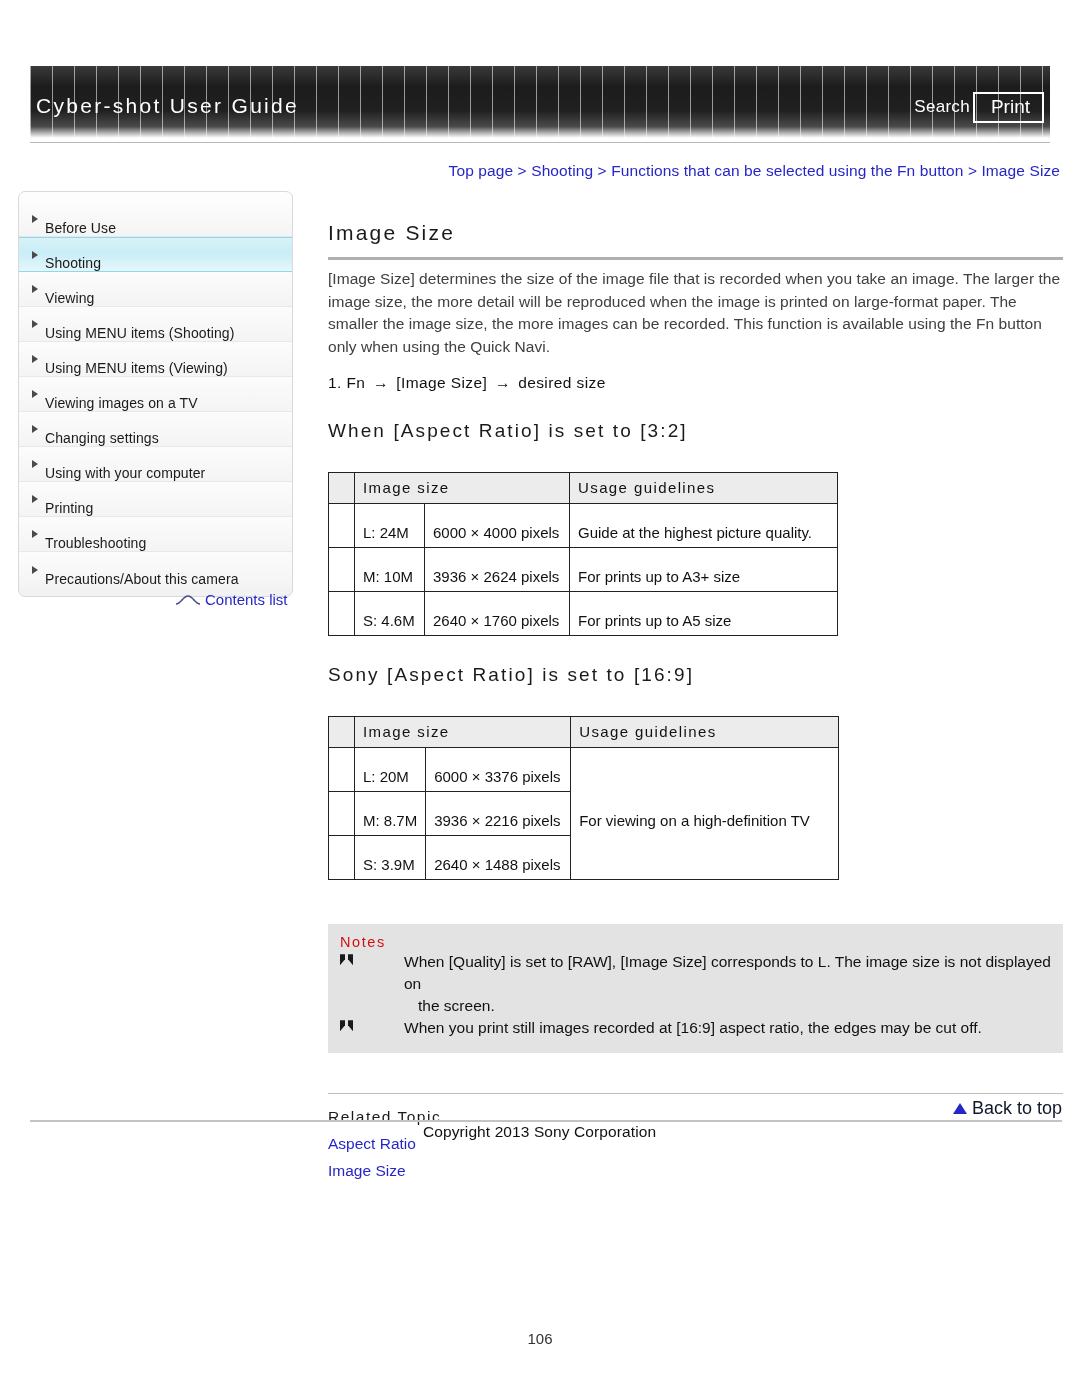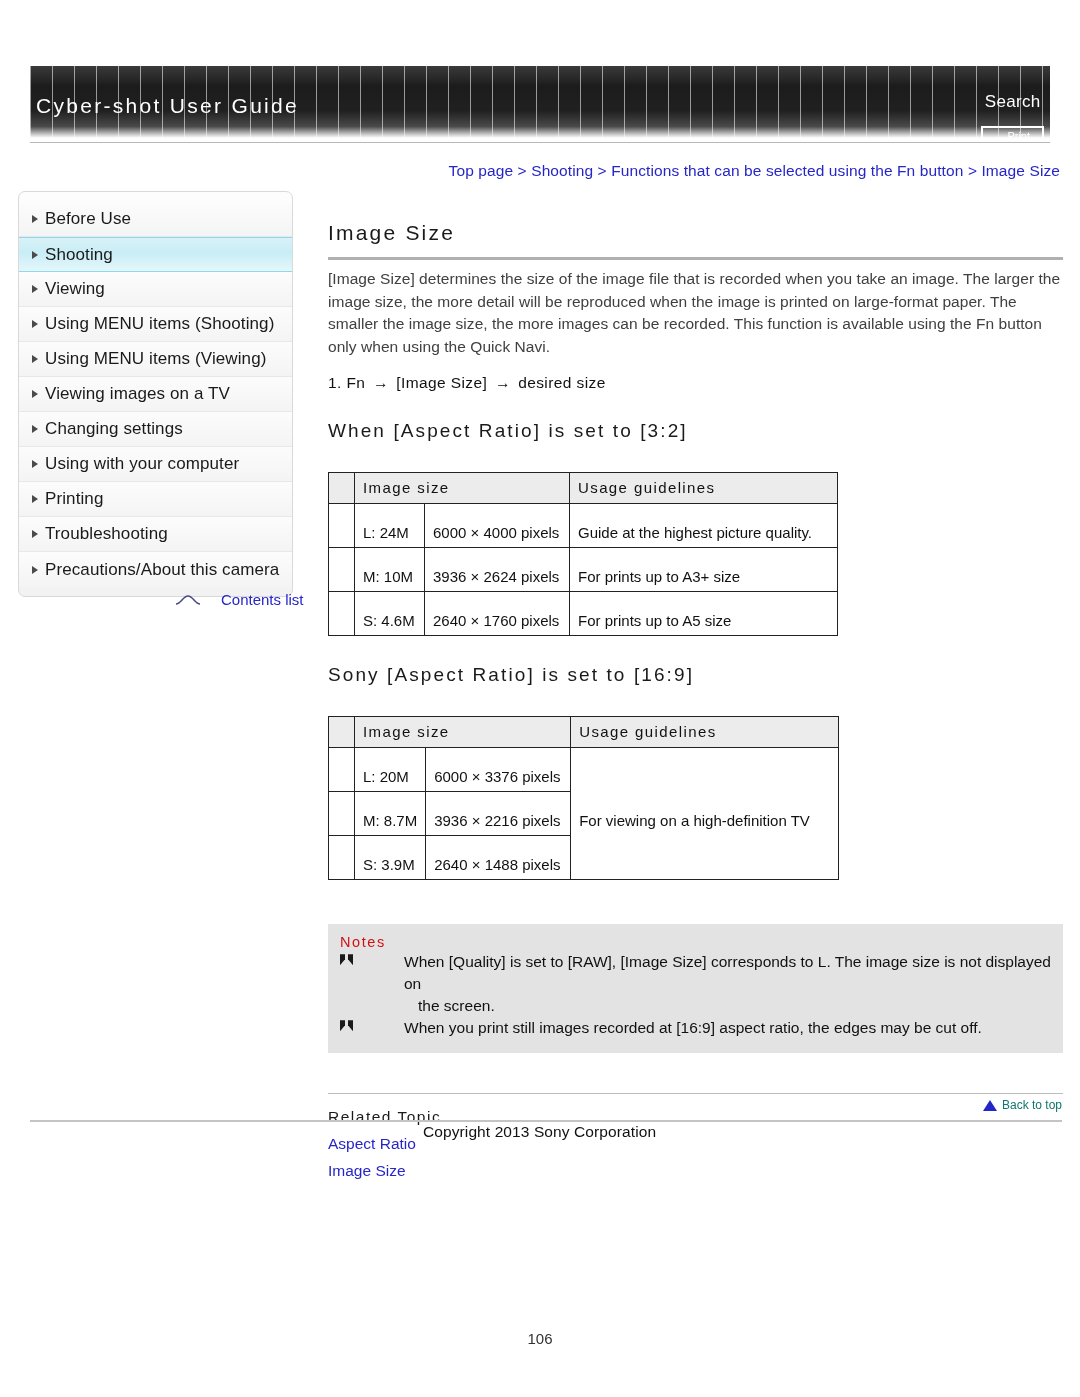--- a/index.html
+++ b/index.html
@@ -47,33 +47,32 @@
     color: #ffffff;
     font-weight: normal;
     white-space: nowrap;
   }
   .banner-actions {
     position: absolute;
     right: 6px;
     top: 26px;
     display: flex;
     align-items: center;
-    gap: 14px;
-    flex-direction: column;
+    gap: 3px;
   }
   .banner-search {
     font-size: 17px;
     color: #ffffff;
     letter-spacing: 0.3px;
   }
   .banner-print {
-    font-size: 11px;
+    font-size: 19px;
     color: #ffffff;
     border: 2px solid #ffffff;
-    padding: 2px 12px 3px 24px;
+    padding: 2px 12px 3px 16px;
     line-height: 1.15;
     background: transparent;
   }
   .banner-rule {
     position: absolute;
     left: 30px;
     top: 142px;
     width: 1020px;
     height: 1px;
     background: #b8b8b8;
@@ -100,23 +99,23 @@
     border: 1px solid #d9d9d9;
     border-radius: 7px;
     background: linear-gradient(to bottom, #fdfdfd, #f2f2f2);
     overflow: hidden;
     padding: 10px 0 9px 0;
   }
   .side-item {
     position: relative;
     height: 35px;
     display: flex;
-    align-items: center;
+    align-items: flex-end;
     padding-left: 26px;
-    font-size: 17px;
+    font-size: 14px;
     color: #1a1a1a;
     border-bottom: 1px solid #e8e8e8;
     background: linear-gradient(to bottom, #fcfcfc 0%, #f4f4f4 100%);
     letter-spacing: 0.1px;
   }
   .side-item:last-child { border-bottom: none; }
   .side-item .bullet {
     position: absolute;
     left: 13px;
     top: 50%;
@@ -133,21 +132,21 @@
     color: #1a1a1a;
   }
   .contents-link {
     position: absolute;
     left: 175px;
     top: 591px;
     font-size: 15px;
     color: #2626c8;
     display: flex;
     align-items: center;
-    gap: 20px;
+    gap: 4px;
     white-space: nowrap;
   }
   .arc-icon { display: block; }
 
   
   .main {
     position: absolute;
     left: 328px;
     top: 220px;
     width: 735px;
@@ -272,22 +271,22 @@
     margin-top: 9px;
     font-size: 15.5px;
     color: #2626c8;
   }
 
   
   .back-to-top {
     position: absolute;
     right: 18px;
     top: 1098px;
-    font-size: 12px;
-    color: #0f766e;
+    font-size: 18px;
+    color: #0f172a;
     display: flex;
     align-items: center;
     gap: 5px;
     white-space: nowrap;
   }
   .tri-up {
     width: 0; height: 0;
     border-left: 7px solid transparent;
     border-right: 7px solid transparent;
     border-bottom: 11px solid #2626c8;

